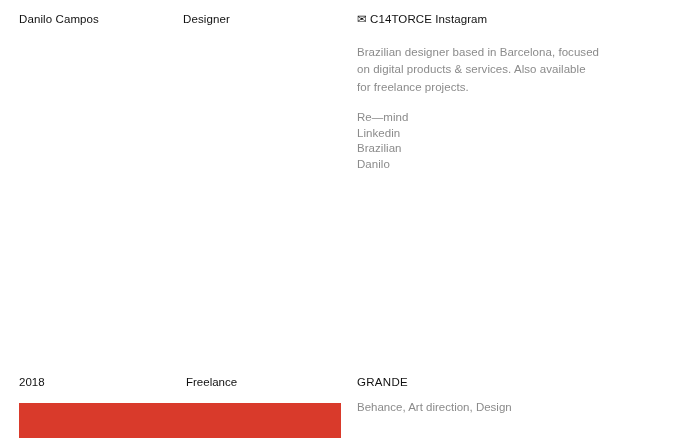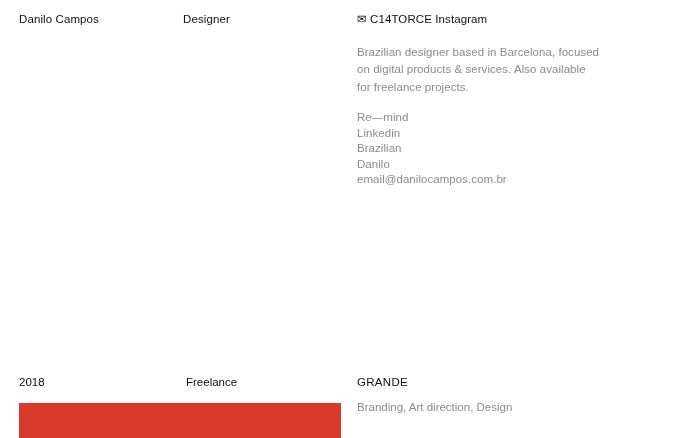--- a/index.html
+++ b/index.html
@@ -155,25 +155,24 @@
 
   <div class="bio-block">
     <p class="bio-text">Brazilian designer based in Barcelona, focused on digital products &amp; services. Also available for freelance projects.</p>
   </div>
 
   <div class="links-list">
     <a class="link-item" href="#">Re—mind</a>
     <a class="link-item" href="#">Linkedin</a>
     <a class="link-item" href="#">Brazilian</a>
     <a class="link-item" href="#">Danilo</a>
-    <a class="link-item" href="#">email@danilocampos.com.br</a>
   </div>
 
   <div class="project-row">
     <div class="proj-year">2018</div>
     <div class="proj-type">Freelance</div>
     <div class="proj-title">GRANDE</div>
-    <div class="proj-tags">Branding, Art direction, Design</div>
+    <div class="proj-tags">Behance, Art direction, Design</div>
   </div>
 
   <div class="thumb" style="background: rgb(217, 58, 43);"></div>
 
 </div>
 
 </body></html>

